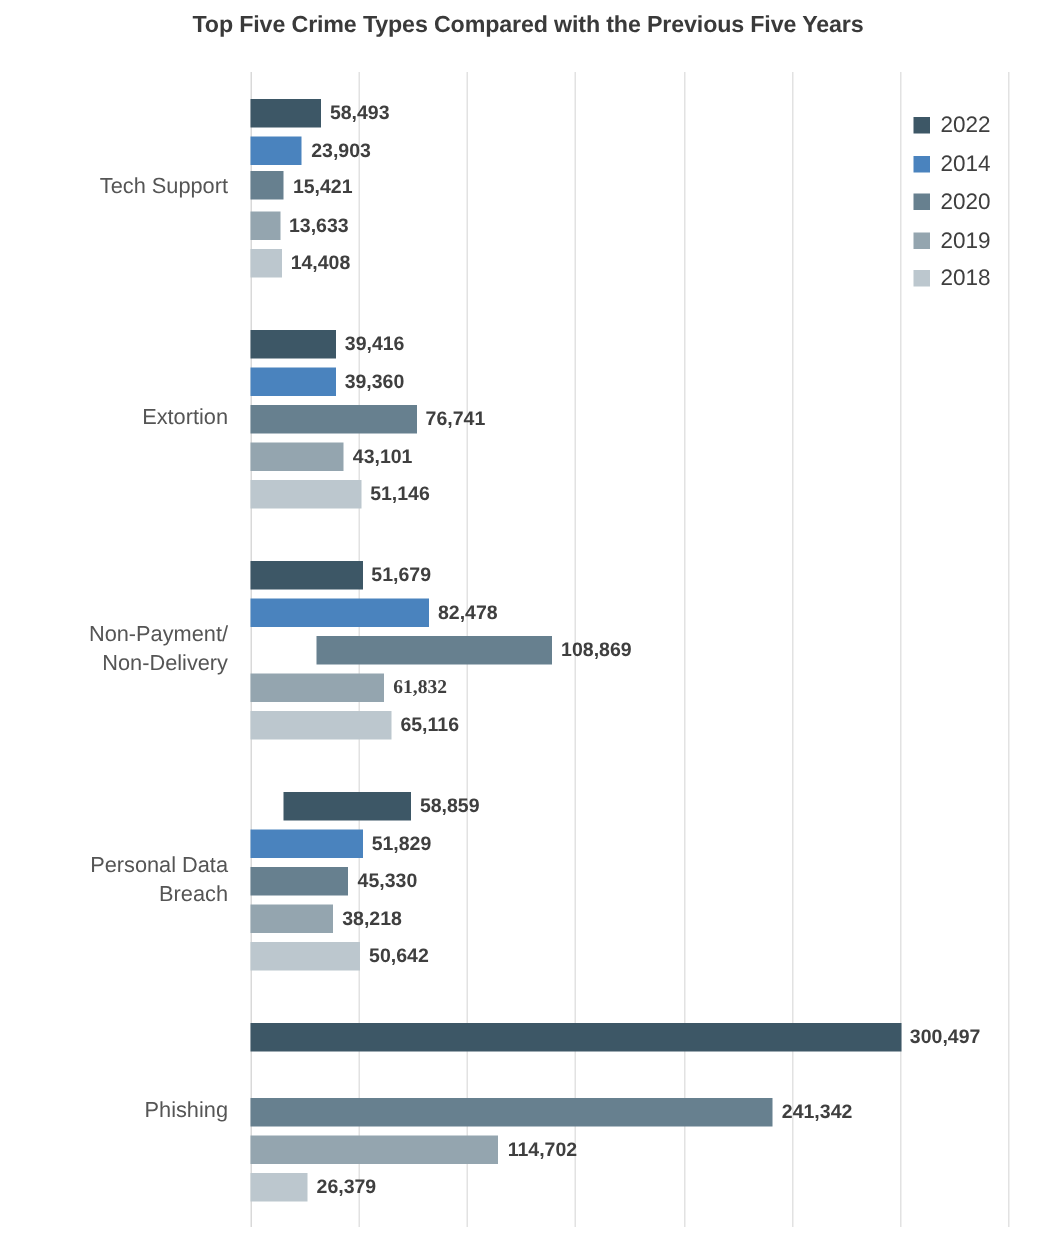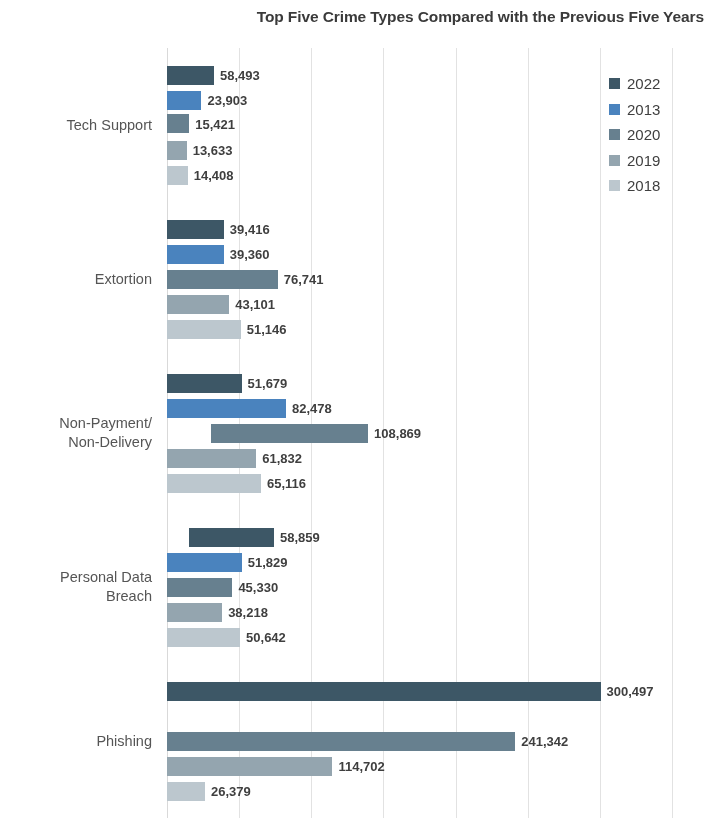--- a/index.html
+++ b/index.html
@@ -15,21 +15,21 @@
     font-family: "Liberation Sans", sans-serif;
     overflow: hidden;
   }
 
   
   #chart-title {
     position: absolute;
     left: 0;
     top: 8px;
     width: 704px;
-    text-align: right;
+    text-align: center;
     font-size: 15.5px;
     font-weight: bold;
     color: #3a3a3a;
     letter-spacing: -0.1px;
   }
 
   
   #plot-area {
     position: absolute;
     left: 167px;
@@ -191,21 +191,21 @@
       <div class="bar-row" style="top: 350.5px; height: 19px; width: 505px;">
         <div class="bar" title="2021" style="width: 119.004px; background: rgb(74, 131, 190);"></div>
         <div class="bar-value" style="left: 119.004px;">82,478</div>
       </div>
       <div class="bar-row" style="top: 375.5px; height: 19px; width: 505px; margin-left: 44px;">
         <div class="bar" title="2020" style="width: 157.082px; background: rgb(103, 128, 143);"></div>
         <div class="bar-value" style="left: 157.082px;">108,869</div>
       </div>
       <div class="bar-row" style="top: 400.5px; height: 19px; width: 505px;">
         <div class="bar" title="2019" style="width: 89.2147px; background: rgb(148, 165, 175);"></div>
-        <div class="bar-value" style="left: 89.2147px;">61,832</div>
+        <div class="bar-value" style="left: 89.2147px; font-family: Liberation Serif, serif;">61,832</div>
       </div>
       <div class="bar-row" style="top: 425.5px; height: 19px; width: 505px;">
         <div class="bar" title="2018" style="width: 93.9531px; background: rgb(188, 199, 206);"></div>
         <div class="bar-value" style="left: 93.9531px;">65,116</div>
       </div>
       <div class="bar-row" style="top: 479.5px; height: 19px; width: 505px; margin-left: 22px;">
         <div class="bar" title="2022" style="width: 84.9251px; background: rgb(61, 87, 102);"></div>
         <div class="bar-value" style="left: 84.9251px;">58,859</div>
       </div>
       <div class="bar-row" style="top: 504.5px; height: 19px; width: 505px;">
@@ -242,21 +242,21 @@
       </div>
     </div>
 
   <div id="legend">
       <div class="legend-item">
         <span class="legend-swatch" style="background: rgb(61, 87, 102);"></span>
         <span class="legend-label">2022</span>
       </div>
       <div class="legend-item">
         <span class="legend-swatch" style="background: rgb(74, 131, 190);"></span>
-        <span class="legend-label">2013</span>
+        <span class="legend-label">2014</span>
       </div>
       <div class="legend-item">
         <span class="legend-swatch" style="background: rgb(103, 128, 143);"></span>
         <span class="legend-label">2020</span>
       </div>
       <div class="legend-item">
         <span class="legend-swatch" style="background: rgb(148, 165, 175);"></span>
         <span class="legend-label">2019</span>
       </div>
       <div class="legend-item">

